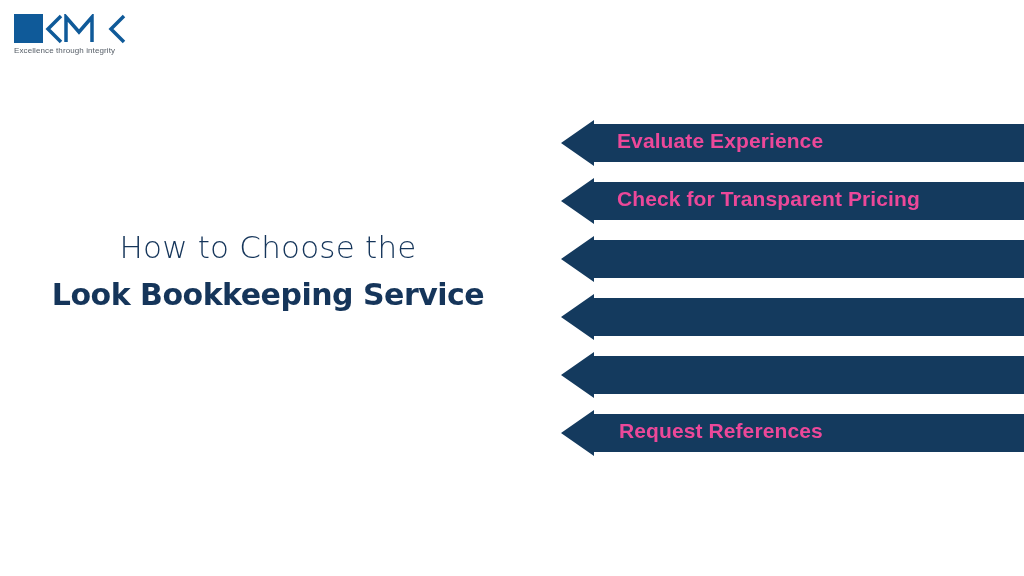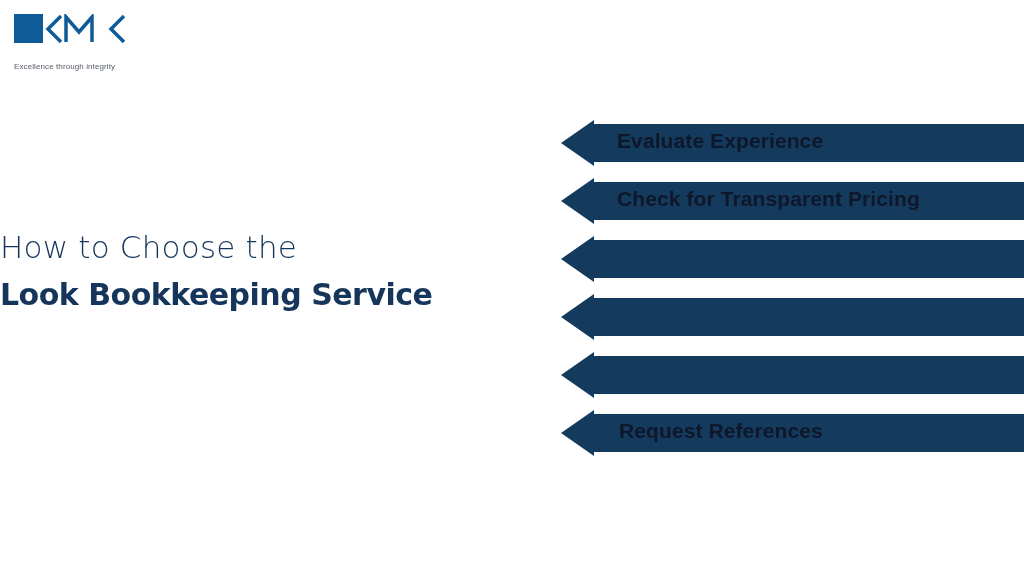--- a/index.html
+++ b/index.html
@@ -1,25 +1,25 @@
 <!DOCTYPE html>
 <html><head>
 <meta charset="utf-8">
 <style>
   html, body { margin:0; padding:0; }
   body { width:1024px; height:576px; background:#ffffff; position:relative; overflow:hidden; font-family:"DejaVu Sans", sans-serif; }
   .logo { position:absolute; left:14px; top:14px; width:120px; height:44px; }
   .logo-mark { position:absolute; left:0; top:0; }
-  .logo-tag { position:absolute; left:0; top:48px; font-family:"Liberation Sans", sans-serif; font-size:8px; color:#555d66; white-space:nowrap; letter-spacing:0.1px; }
-  .title { position:absolute; left:0; width:536px; text-align:left; color:#15355a; }
+  .logo-tag { position:absolute; left:0; top:32px; font-family:"Liberation Sans", sans-serif; font-size:8px; color:#555d66; white-space:nowrap; letter-spacing:0.1px; }
+  .title { position:absolute; left:0; width:536px; text-align:center; color:#15355a; }
   .title-line1 { top:229px; font-family:"DejaVu Sans", sans-serif; font-weight:300; font-size:31px; letter-spacing:0.2px; }
   .title-line2 { top:277px; font-family:"DejaVu Sans", sans-serif; font-weight:bold; font-size:30px; letter-spacing:-0.5px; }
   .arrow { position:absolute; left:561px; width:463px; height:46px; }
   .arrow svg { position:absolute; left:0; top:0; }
-  .arrow-label { position:absolute; left:56px; top:9px; font-family:"Liberation Sans", sans-serif; font-weight:bold; font-size:21px; color:#0f172a; white-space:nowrap; letter-spacing:0.1px; }
+  .arrow-label { position:absolute; left:56px; top:9px; font-family:"Liberation Sans", sans-serif; font-weight:bold; font-size:21px; color:#ec4899; white-space:nowrap; letter-spacing:0.1px; }
 </style>
 </head>
 <body>
 
 <div class="logo">
   <svg class="logo-mark" width="112" height="30" viewBox="0 0 112 30">
     <rect x="0" y="0" width="29" height="29" fill="#0f5a99"></rect>
     <polyline points="47,2 34,15 47,28" fill="none" stroke="#0f5a99" stroke-width="3.5"></polyline>
     <polyline points="52,28 52,3 65,18 78,3 78,28" fill="none" stroke="#0f5a99" stroke-width="3.5"></polyline>
     <polyline points="110,2 97,15 110,28" fill="none" stroke="#0f5a99" stroke-width="3.5"></polyline>

